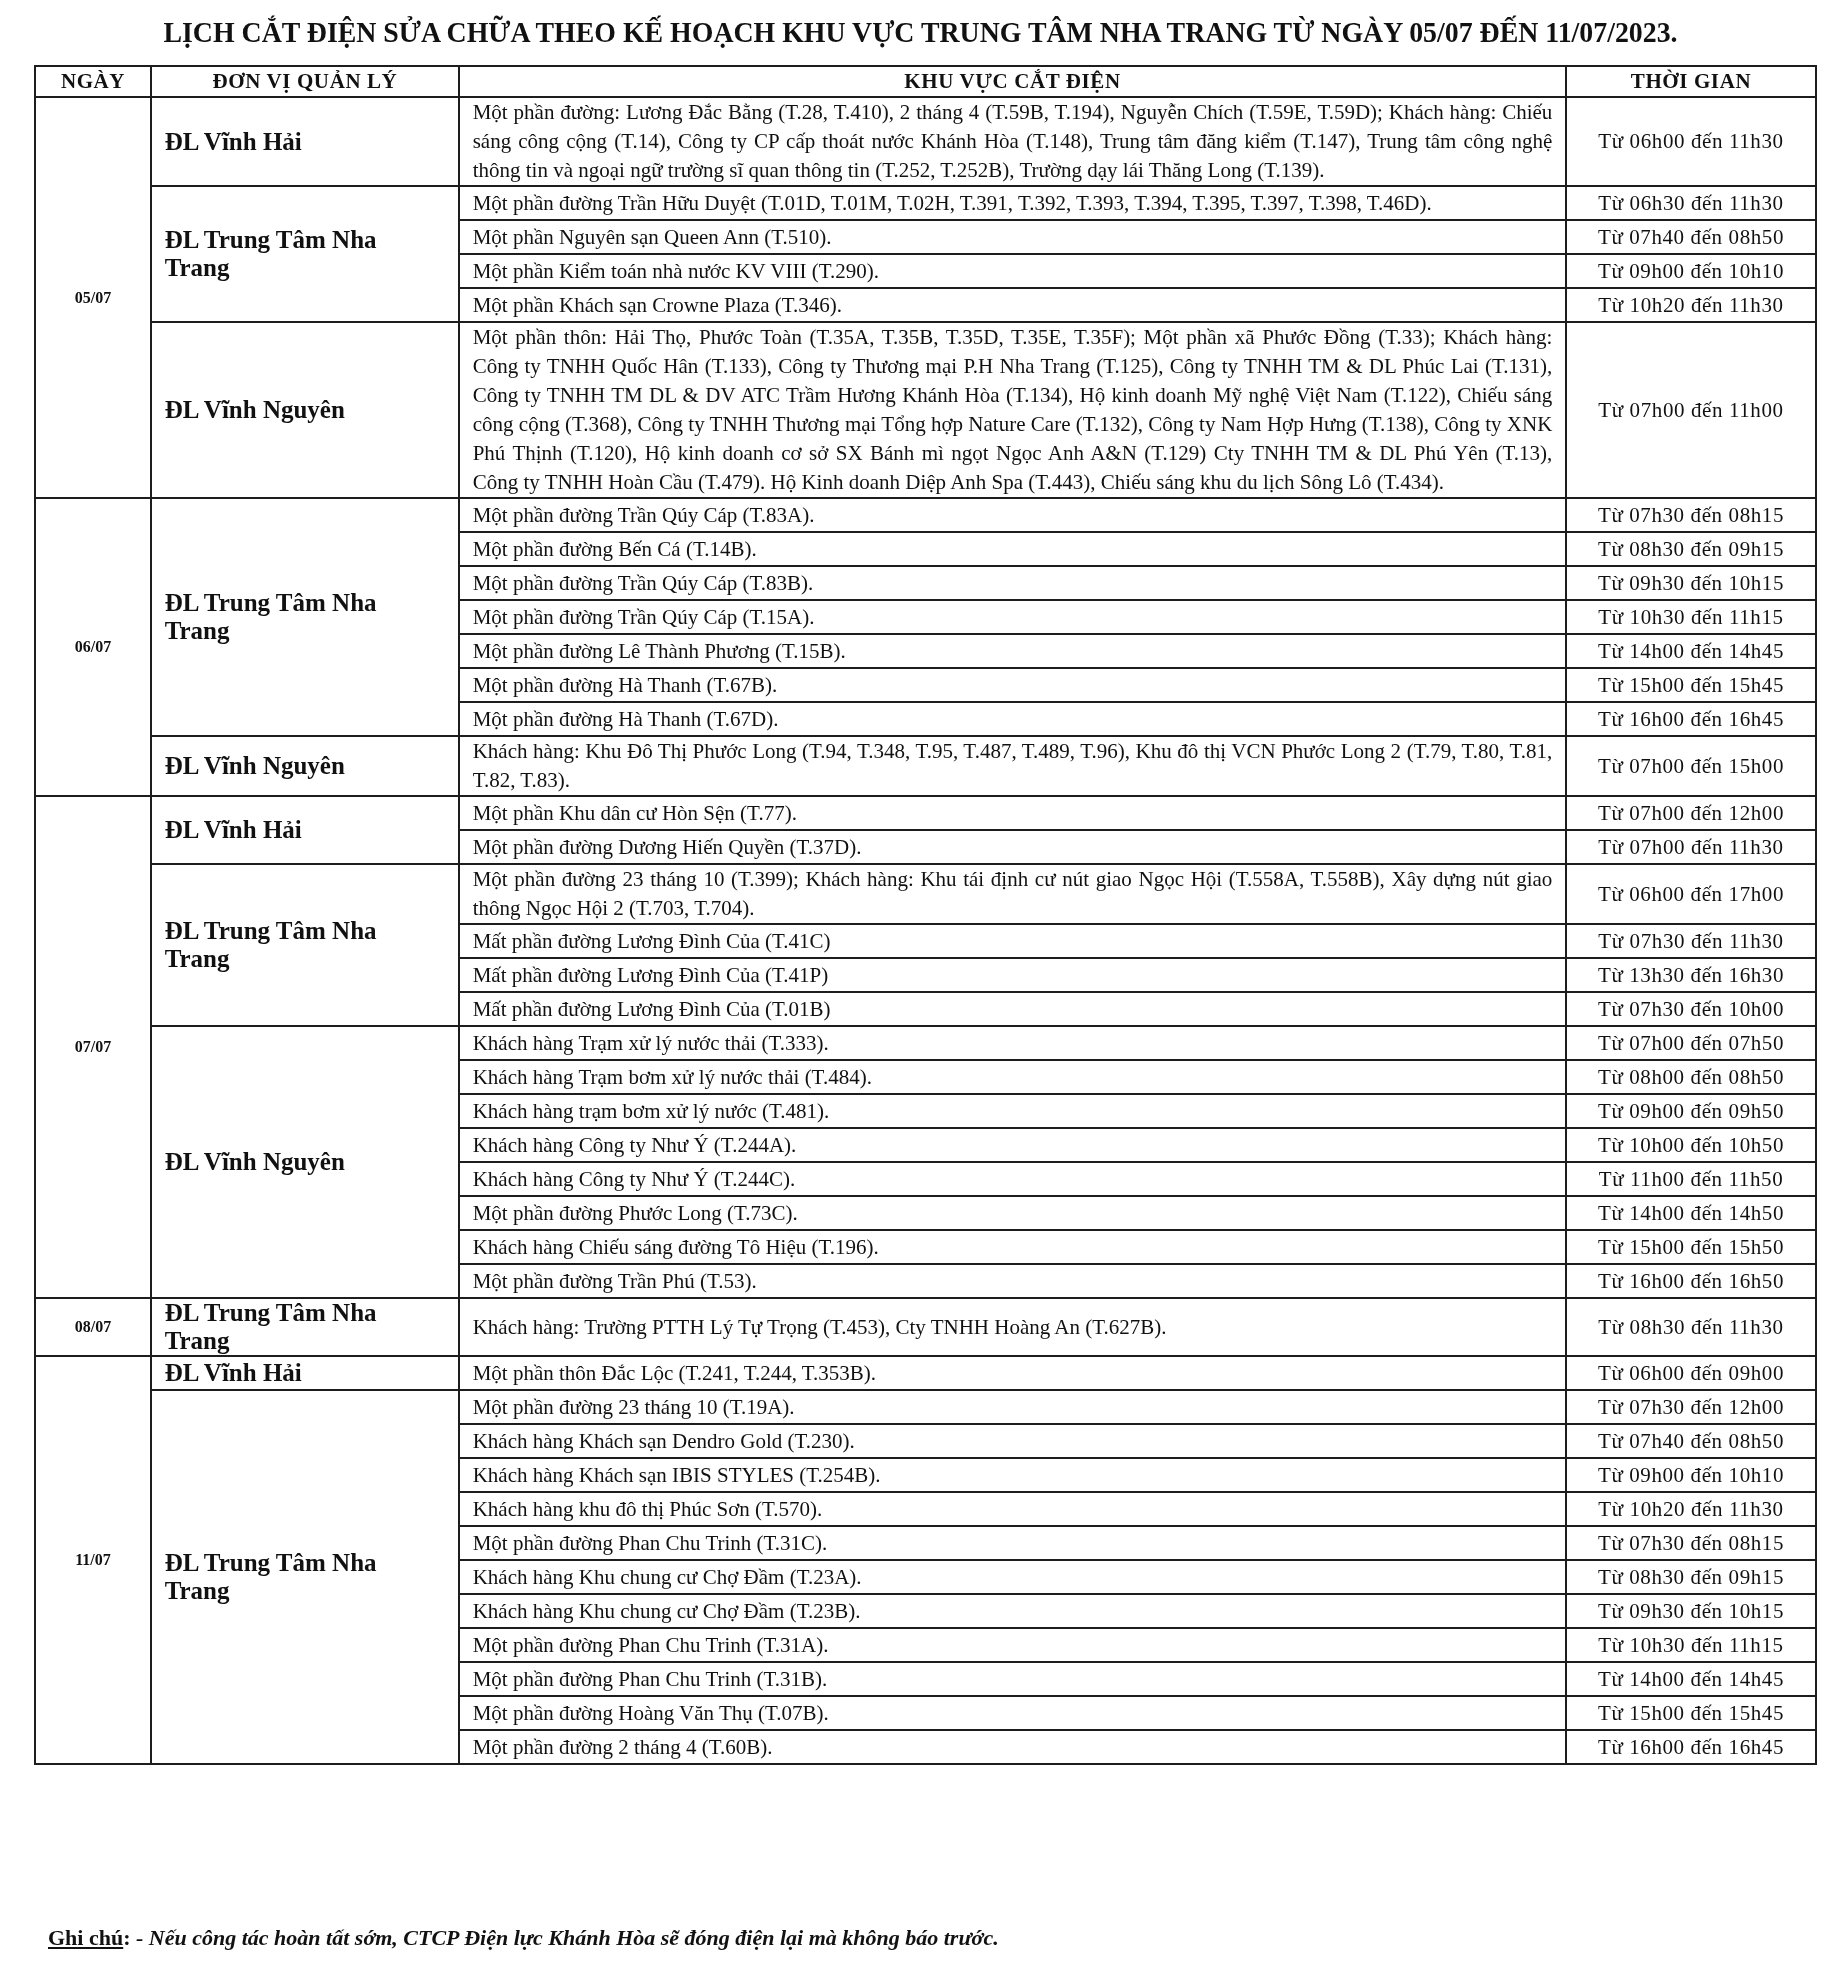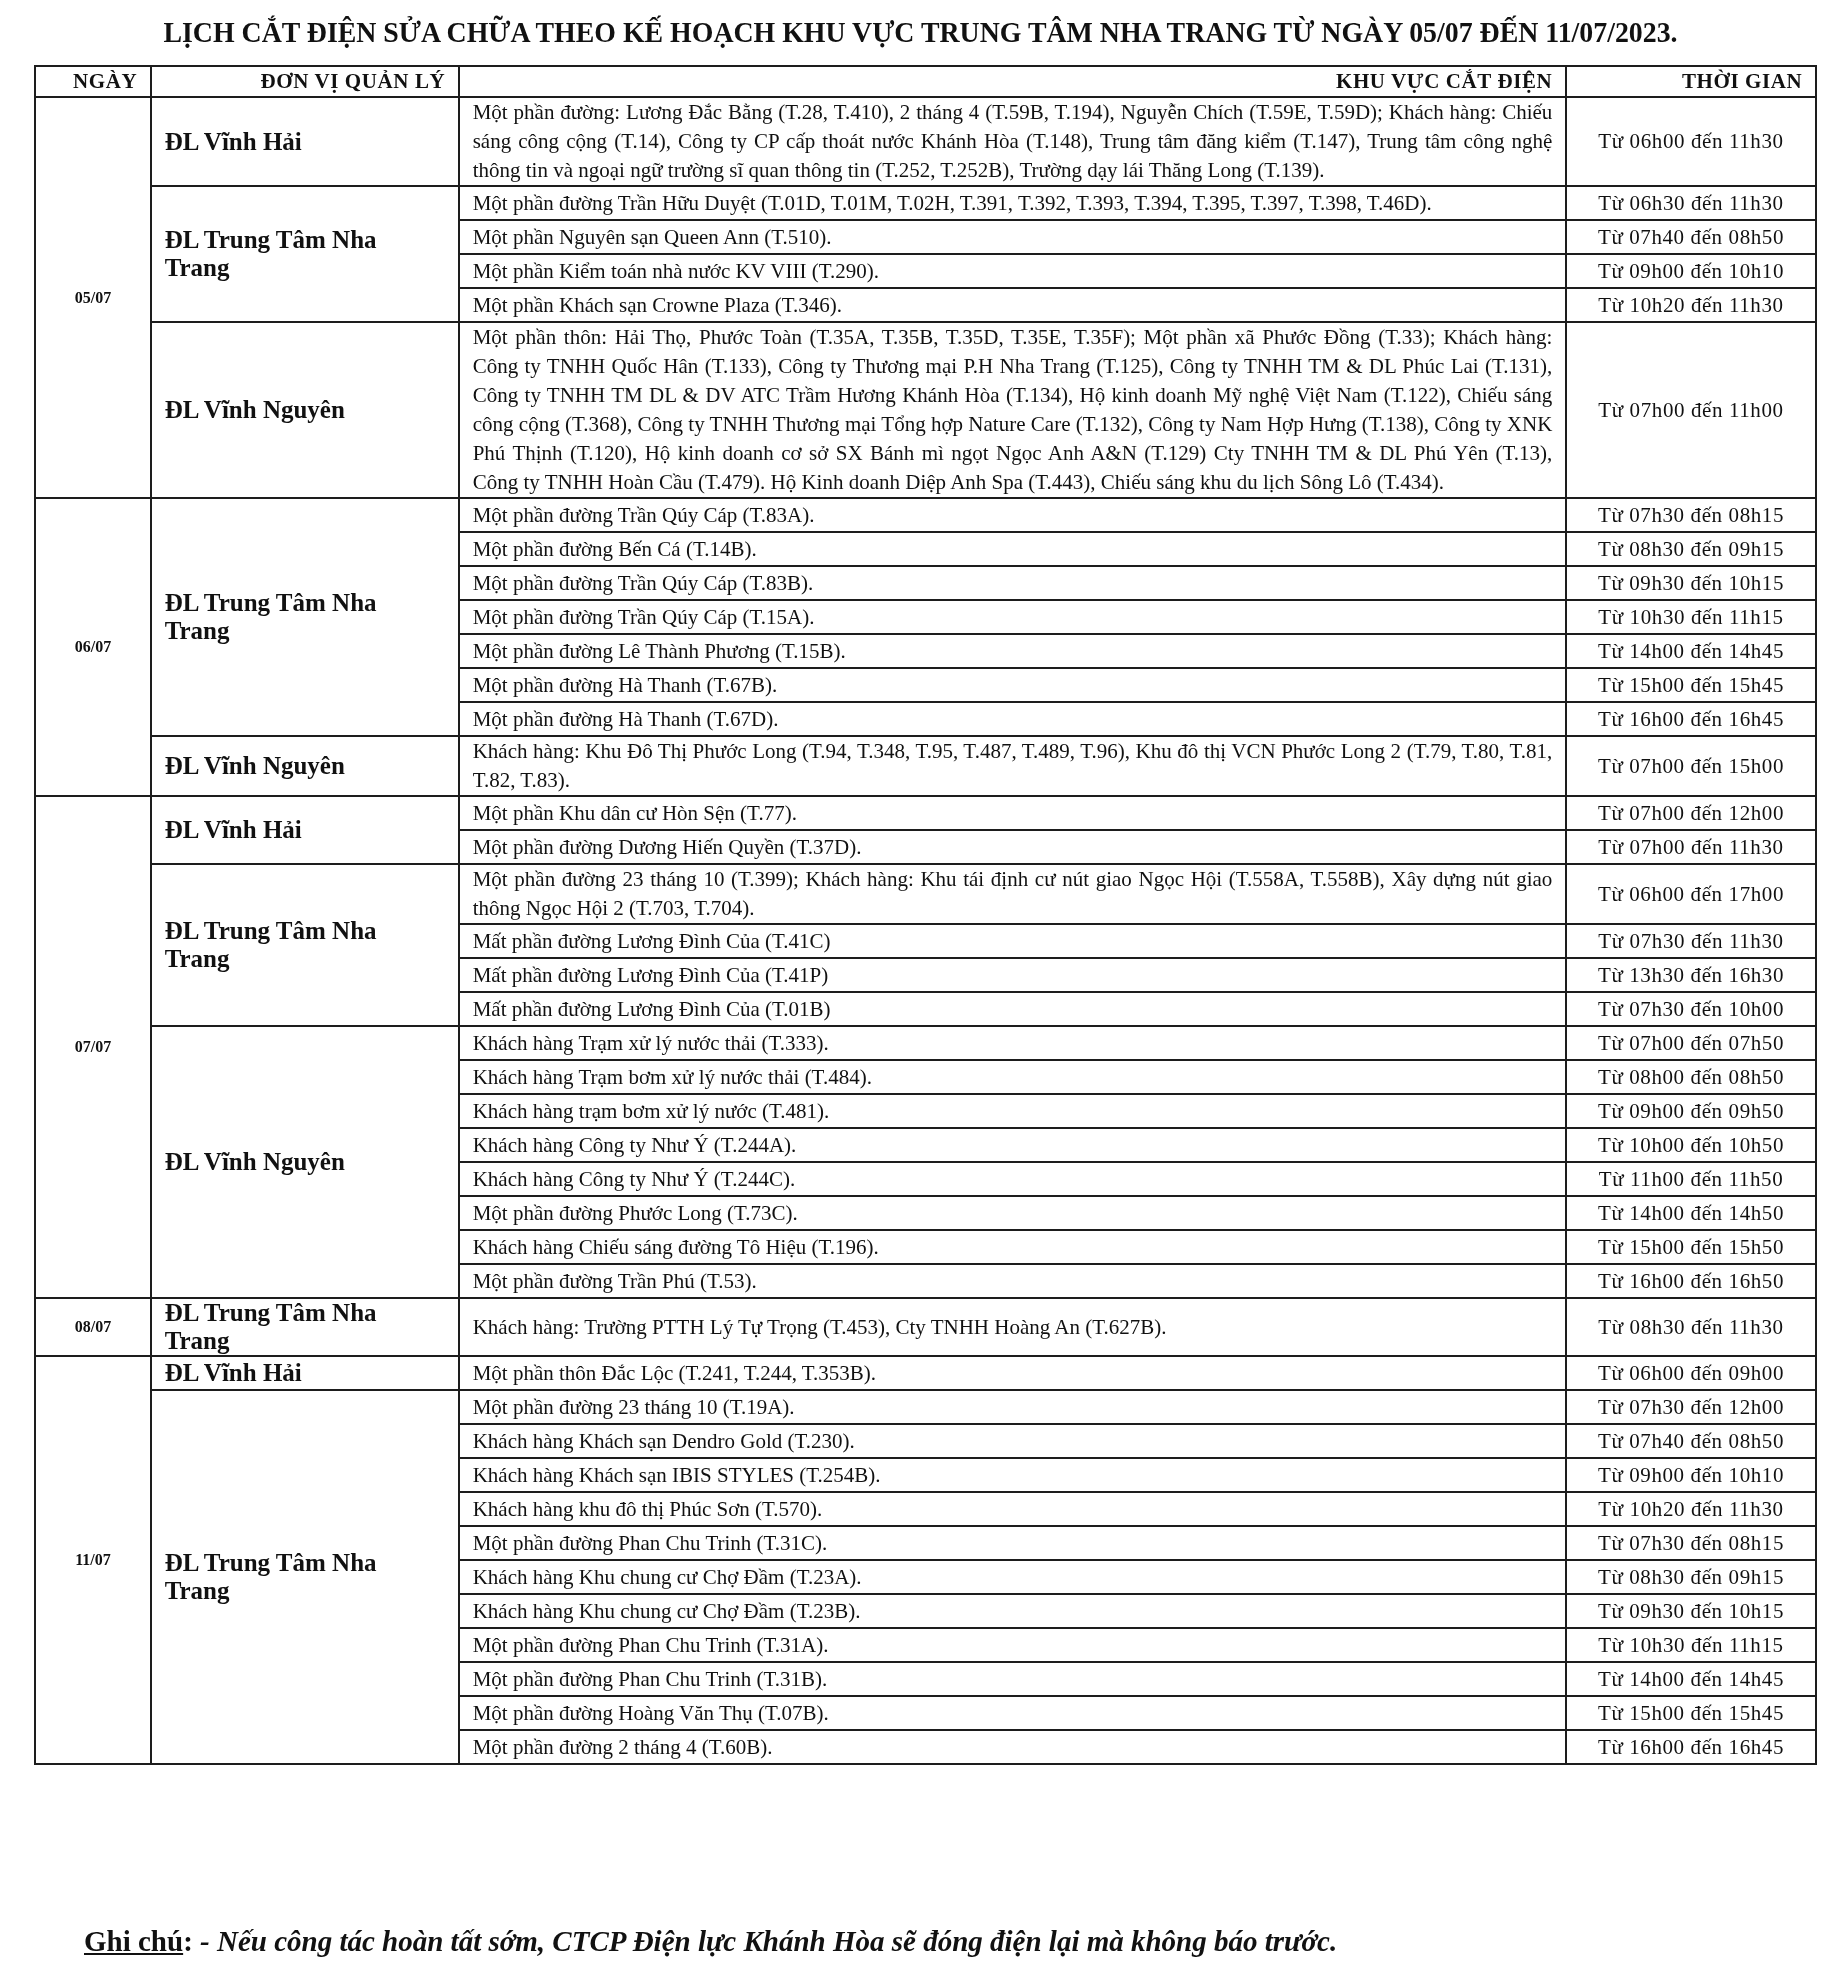--- a/index.html
+++ b/index.html
@@ -12,30 +12,30 @@
   }
   table.sched {
     position: absolute; left: 34px; top: 65px; width: 1781px;
     border-collapse: collapse; table-layout: fixed;
     font-family: "Liberation Serif", "DejaVu Serif", serif;
   }
   table.sched td, table.sched th {
     border: 2.3px solid #1d1d1d; padding: 0 12.7px; vertical-align: middle;
   }
   table.sched th {
-    font-size: 21px; font-weight: bold; text-align: right; height: 29px; letter-spacing: 0.6px;
+    font-size: 21px; font-weight: bold; text-align: center; height: 29px; letter-spacing: 0.6px;
   }
   td.date { text-align: center; font-weight: bold; font-size: 16px; padding: 0; }
   td.unit { font-weight: bold; font-size: 25px; padding-left: 9.3px; }
   td.area { font-size: 21px; line-height: 29px; text-align: justify; padding: 0 9.3px; }
   td.time { text-align: center; font-size: 21px; letter-spacing: 0.6px; padding: 0; }
   tr.r1 td { height: 32px; }
   .note {
     position: absolute; left: 48px; top: 1925px;
-    font-family: "Liberation Serif", "DejaVu Serif", serif; font-size: 29px; white-space: nowrap; margin-left: 36px;
+    font-family: "Liberation Serif", "DejaVu Serif", serif; font-size: 22px; white-space: nowrap;
   }
   .note .lbl { font-weight: bold; text-decoration: underline; }
   .note .colon { font-weight: bold; }
   .note .txt { font-style: italic; font-weight: bold; }
 </style>
 </head>
 <body>
 
 <div class="title">LỊCH CẮT ĐIỆN SỬA CHỮA THEO KẾ HOẠCH KHU VỰC TRUNG TÂM NHA TRANG TỪ NGÀY 05/07 ĐẾN 11/07/2023.</div>
 

